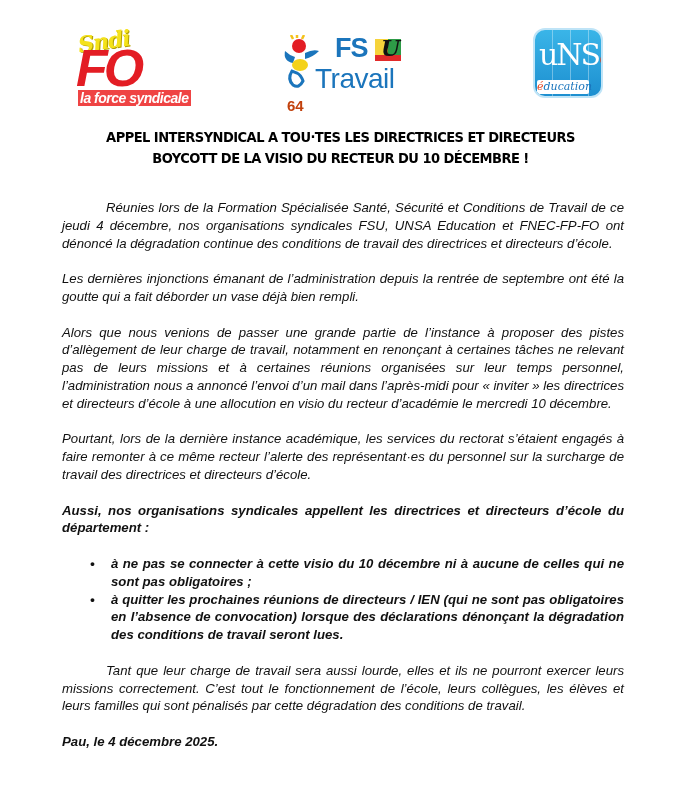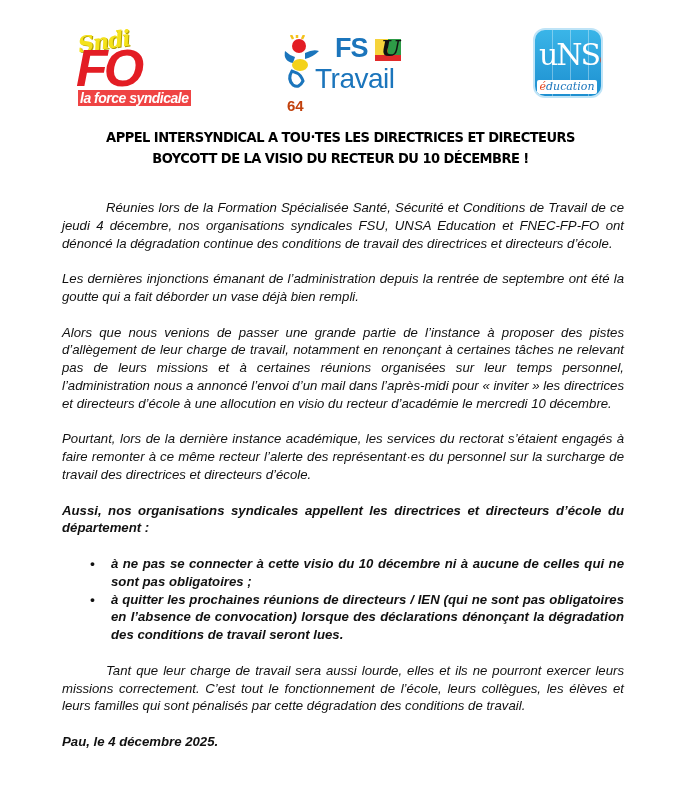--- a/index.html
+++ b/index.html
@@ -21,21 +21,21 @@
   .fsu-u { position: absolute; left: 92px; top: 4px; width: 26px; height: 22px; background: linear-gradient(90deg, #f6d33b 0 50%, #2e9b47 50% 100%); border-bottom: 6px solid #e22a2a; }
   .fsu-u span { position: absolute; left: 6px; top: -4px; font-family: "DejaVu Serif", serif; font-style: italic; font-weight: bold; font-size: 22px; color: #111; }
   .snuipp-text { position: absolute; left: 32px; top: 30px; font-family: "Liberation Sans", sans-serif; font-size: 28px; color: #1b75bc; letter-spacing: -0.5px; line-height: 1; }
   .fsu-64 { position: absolute; left: 4px; top: 62px; font-family: "Liberation Sans", sans-serif; font-weight: bold; font-size: 15px; color: #c2410c; }
 
   
   .logo-unsa { position: absolute; left: 533px; top: 28px; width: 70px; height: 70px; border-radius: 12px; background: linear-gradient(180deg, #3ab5e8 0%, #1d8fd0 100%); border: 2px solid #bfe4f7; overflow: hidden; }
   .unsa-stripes { position: absolute; left: 0; top: 0; width: 100%; height: 100%; background: repeating-linear-gradient(90deg, transparent 0 17px, rgba(255,255,255,0.35) 17px 18px); }
   .unsa-text { position: absolute; left: 4px; top: 10px; font-family: "DejaVu Serif", serif; font-size: 30px; color: #fff; letter-spacing: -2px; line-height: 1; }
   .unsa-text .a { color: #e5401a; font-style: italic; }
-  .unsa-edu { position: absolute; left: 2px; bottom: 2px; width: 60px; height: 14px; background: #fff; border-radius: 2px; font-family: "DejaVu Serif", serif; font-style: italic; font-size: 11px; color: #1b75bc; text-align: center; line-height: 14px; }
+  .unsa-edu { position: absolute; left: 2px; bottom: 2px; width: 52px; height: 14px; background: #fff; border-radius: 2px; font-family: "DejaVu Serif", serif; font-style: italic; font-size: 11px; color: #1b75bc; text-align: center; line-height: 14px; }
   .unsa-edu .e { color: #e5401a; }
 
   
   .title { position: absolute; left: 0; top: 127px; width: 681px; text-align: center; font-family: "DejaVu Sans", sans-serif; font-weight: bold; font-size: 14.5px; line-height: 21px; letter-spacing: -0.6px; color: #000; transform: scaleX(0.9); transform-origin: center; }
 
   
   .doc { position: absolute; left: 62px; top: 199px; width: 562px; font-family: "Liberation Sans", sans-serif; font-size: 13.2px; line-height: 17.8px; color: #111; font-style: italic; }
   .p { text-align: justify; margin-bottom: 17.8px; }
   .indent { text-indent: 44px; }
   .bold { font-weight: bold; }

